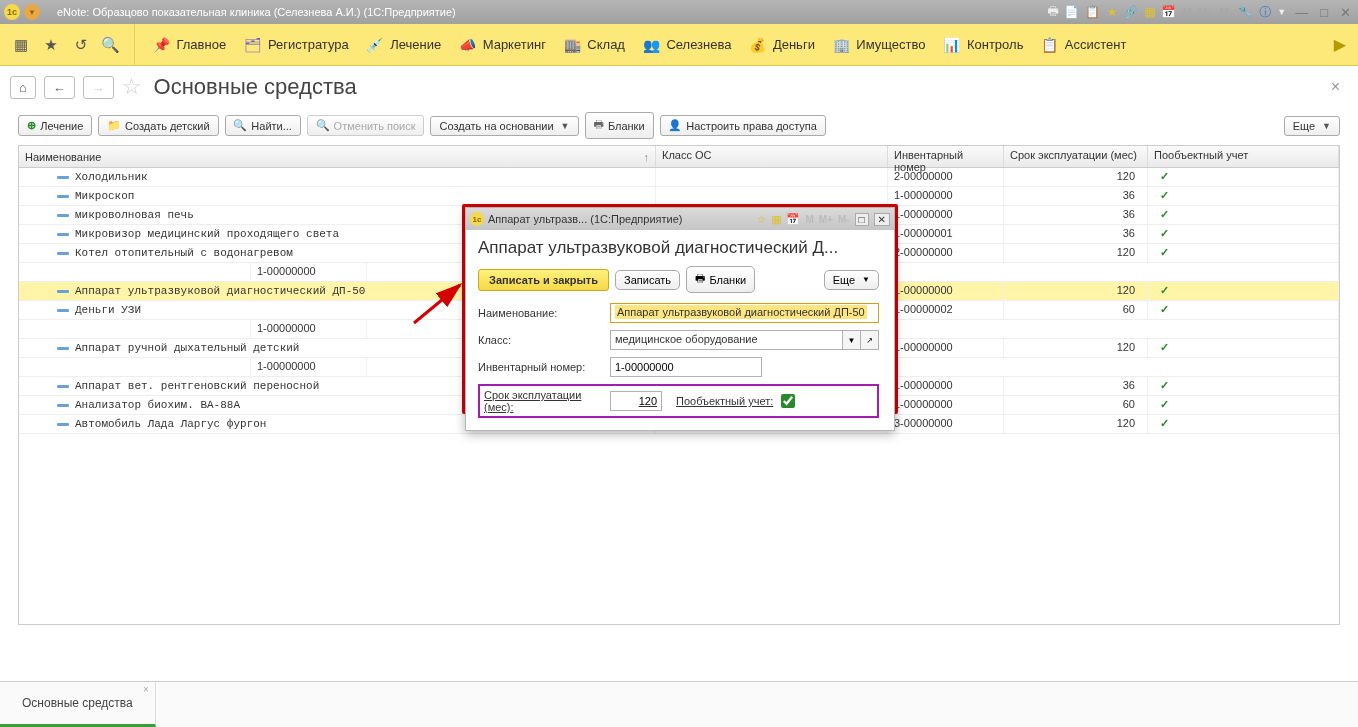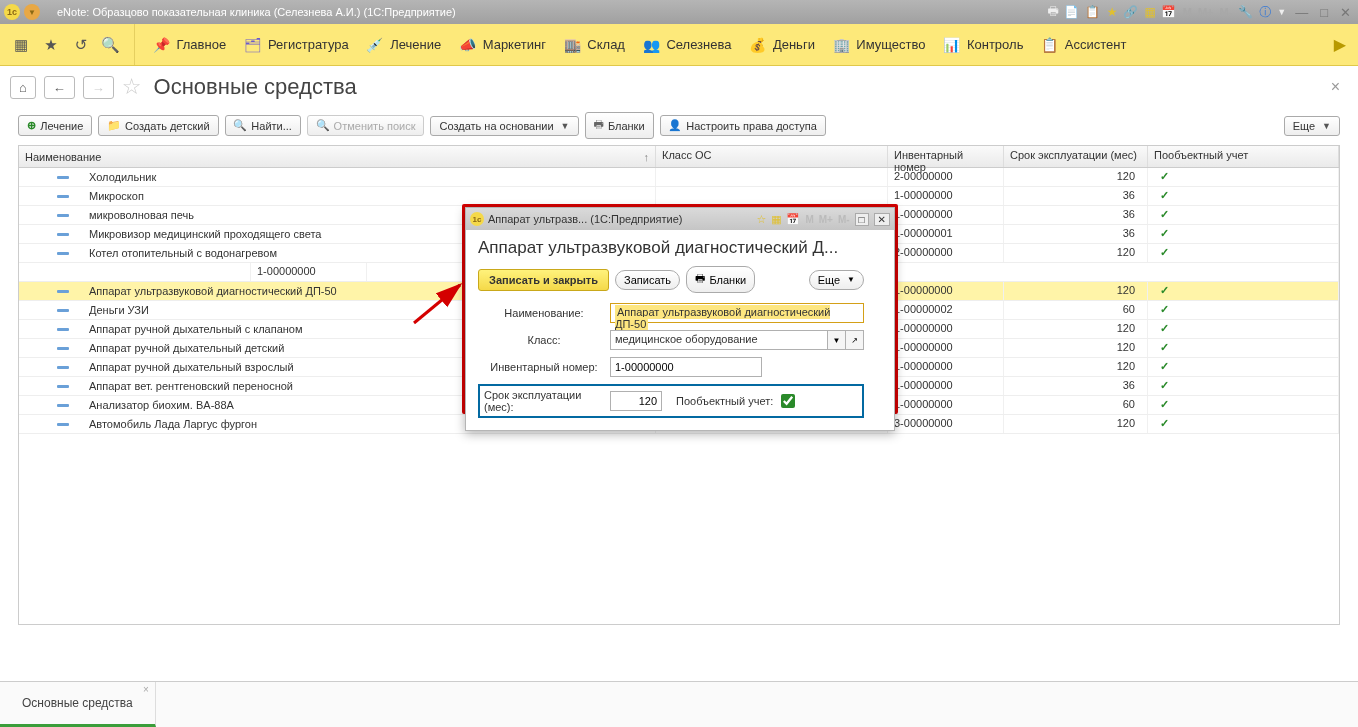--- a/index.html
+++ b/index.html
@@ -45,53 +45,53 @@
 .th.name { flex: 0 0 637px; display: flex; align-items: center; }
 .th.name .sort { margin-left: auto; color: #888; }
 .th.class { flex: 0 0 232px; }
 .th.inv { flex: 0 0 116px; }
 .th.life { flex: 0 0 144px; }
 .th.obj { flex: 1; }
 .tbody { overflow-y: auto; height: 456px; }
 .trow { display: flex; height: 19px; border-bottom: 1px solid #eee; font-size: 11px; }
 .trow.sel { background: #fff4a8; }
 .td { padding: 2px 6px; border-right: 1px solid #f0f0f0; white-space: nowrap; overflow: hidden; }
-.td.name { flex: 0 0 637px; padding-left: 38px; display: flex; align-items: center; gap: 20px; }
+.td.name { flex: 0 0 637px; padding-left: 38px; display: flex; align-items: center; gap: 6px; font-family: Liberation Mono, monospace; }
 .td.name .dash { display: inline-block; width: 12px; height: 3px; background: #6aa0d8; border-radius: 1px; }
 .td.class { flex: 0 0 232px; }
 .td.inv { flex: 0 0 116px; }
 .td.life { flex: 0 0 144px; text-align: right; padding-right: 12px; }
 .td.obj { flex: 1; color: #2a8a2a; padding-left: 12px; font-weight: bold; }
 
 .arrow-ann { position: absolute; left: 414px; top: 245px; pointer-events: none; }
 .arrow-ann svg { overflow: visible; }
 
 .dialog-border { position: absolute; left: 462px; top: 204px; width: 436px; height: 210px; border: 3px solid #d40000; border-radius: 2px; }
 .dialog { position: absolute; left: 0; top: 0; width: 430px; background: #fff; border: 1px solid #b5b5b5; box-shadow: 0 3px 10px rgba(0,0,0,0.3); }
 .dlg-title { height: 22px; background: linear-gradient(#dadada,#c5c5c5); display: flex; align-items: center; padding: 0 4px; font-size: 11px; gap: 4px; }
 .dlg-title .dlg-ic { width: 14px; height: 14px; background: #f5d949; border-radius: 50%; display: inline-flex; align-items: center; justify-content: center; font-size: 8px; color: #8b6914; font-weight: bold; }
 .dlg-title .dlg-right { margin-left: auto; display: flex; gap: 5px; align-items: center; }
 .dlg-title .dlg-glyph { color: #888; font-size: 11px; cursor: pointer; }
 .dlg-title .dlg-m { color: #bbb; font-size: 10px; font-weight: bold; }
 .dlg-title .dlg-win { border: 1px solid #aaa; padding: 0 3px; font-size: 10px; background: #eee; cursor: pointer; }
-.dlg-body { padding: 8px 30px 12px 12px; }
+.dlg-body { padding: 8px 15px 12px 12px; }
 .dlg-body h2 { font-size: 17px; font-weight: normal; color: #333; margin-bottom: 8px; white-space: nowrap; overflow: hidden; }
 .dlg-toolbar { display: flex; gap: 6px; margin-bottom: 10px; align-items: center; }
 .dlg-btn-main { background: linear-gradient(#fff27c,#f5d949); border: 1px solid #c9a81a; border-radius: 3px; padding: 4px 10px; font-size: 11px; font-weight: bold; cursor: pointer; color: #333; }
-.dlg-btn { border: 1px solid #aaa; border-radius: 10px; background: linear-gradient(#fff,#eee); padding: 3px 8px; font-size: 11px; cursor: pointer; display: inline-flex; align-items: center; gap: 4px; }
+.dlg-btn { border: 1px solid #aaa; border-radius: 5px; background: linear-gradient(#fff,#eee); padding: 3px 8px; font-size: 11px; cursor: pointer; display: inline-flex; align-items: center; gap: 4px; }
 .dlg-toolbar .dlg-spacer { flex: 1; }
 .dlg-row { display: flex; align-items: center; margin-bottom: 7px; font-size: 11px; }
-.dlg-label { flex: 0 0 132px; color: #333; text-align: center; }
+.dlg-label { flex: 0 0 132px; color: #333; }
 .dlg-input { flex: 1; border: 1px solid #b0b0b0; padding: 2px 4px; font-size: 11px; height: 20px; }
 .dlg-input.hl { border: 1px solid #d4a017; background: #fff; }
 .dlg-input.hl .sel-text { background: #fde680; padding: 1px 2px; }
 .dlg-select-wrap { flex: 1; display: flex; }
 .dlg-select { flex: 1; border: 1px solid #b0b0b0; padding: 2px 4px; font-size: 11px; height: 20px; }
 .dlg-sel-btn { width: 18px; height: 20px; border: 1px solid #b0b0b0; border-left: none; background: #f5f5f5; font-size: 8px; cursor: pointer; }
-.dlg-row-box { border: 2px solid #0369a1; padding: 3px 4px; display: flex; align-items: center; font-size: 11px; }
+.dlg-row-box { border: 2px solid #a21caf; padding: 3px 4px; display: flex; align-items: center; font-size: 11px; text-decoration: underline; }
 .dlg-row-box .dlg-label2 { flex: 0 0 126px; }
 .dlg-num { width: 52px; border: 1px solid #b0b0b0; text-align: right; padding: 2px 4px; font-size: 11px; height: 20px; }
 .dlg-chk-label { margin-left: 14px; }
 .dlg-chk { margin-left: 8px; accent-color: #2a8a2a; width: 14px; height: 14px; }
 
 .bottom-tabs { position: absolute; left: 0; bottom: 0; width: 100%; height: 46px; border-top: 1px solid #ccc; background: #fafafa; display: flex; }
 .btab { padding: 14px 22px; border-right: 1px solid #ddd; font-size: 12px; color: #444; cursor: pointer; position: relative; }
 .btab.active { border-bottom: 3px solid #3a9d3a; }
 .btab .tx { position: absolute; top: 2px; right: 6px; font-size: 10px; color: #aaa; }
 </style>
@@ -301,44 +301,36 @@
         <div class="td name">
           <span class="dash"></span>
           <span>Деньги УЗИ</span>
         </div>
         <div class="td class"></div>
         <div class="td inv">1-00000002</div>
         <div class="td life">60</div>
         <div class="td obj">✓</div>
       </div>
       <div class="trow">
-        <div class="td name">
-          <span class="dash"></span>
-          <span>Аппарат ручной дыхательный с клапаном</span>
-        </div>
         <div class="td class"></div>
         <div class="td inv">1-00000000</div>
         <div class="td life">120</div>
         <div class="td obj">✓</div>
       </div>
       <div class="trow">
         <div class="td name">
           <span class="dash"></span>
           <span>Аппарат ручной дыхательный детский</span>
         </div>
         <div class="td class"></div>
         <div class="td inv">1-00000000</div>
         <div class="td life">120</div>
         <div class="td obj">✓</div>
       </div>
       <div class="trow">
-        <div class="td name">
-          <span class="dash"></span>
-          <span>Аппарат ручной дыхательный взрослый</span>
-        </div>
         <div class="td class"></div>
         <div class="td inv">1-00000000</div>
         <div class="td life">120</div>
         <div class="td obj">✓</div>
       </div>
       <div class="trow">
         <div class="td name">
           <span class="dash"></span>
           <span>Аппарат вет. рентгеновский переносной</span>
         </div>

